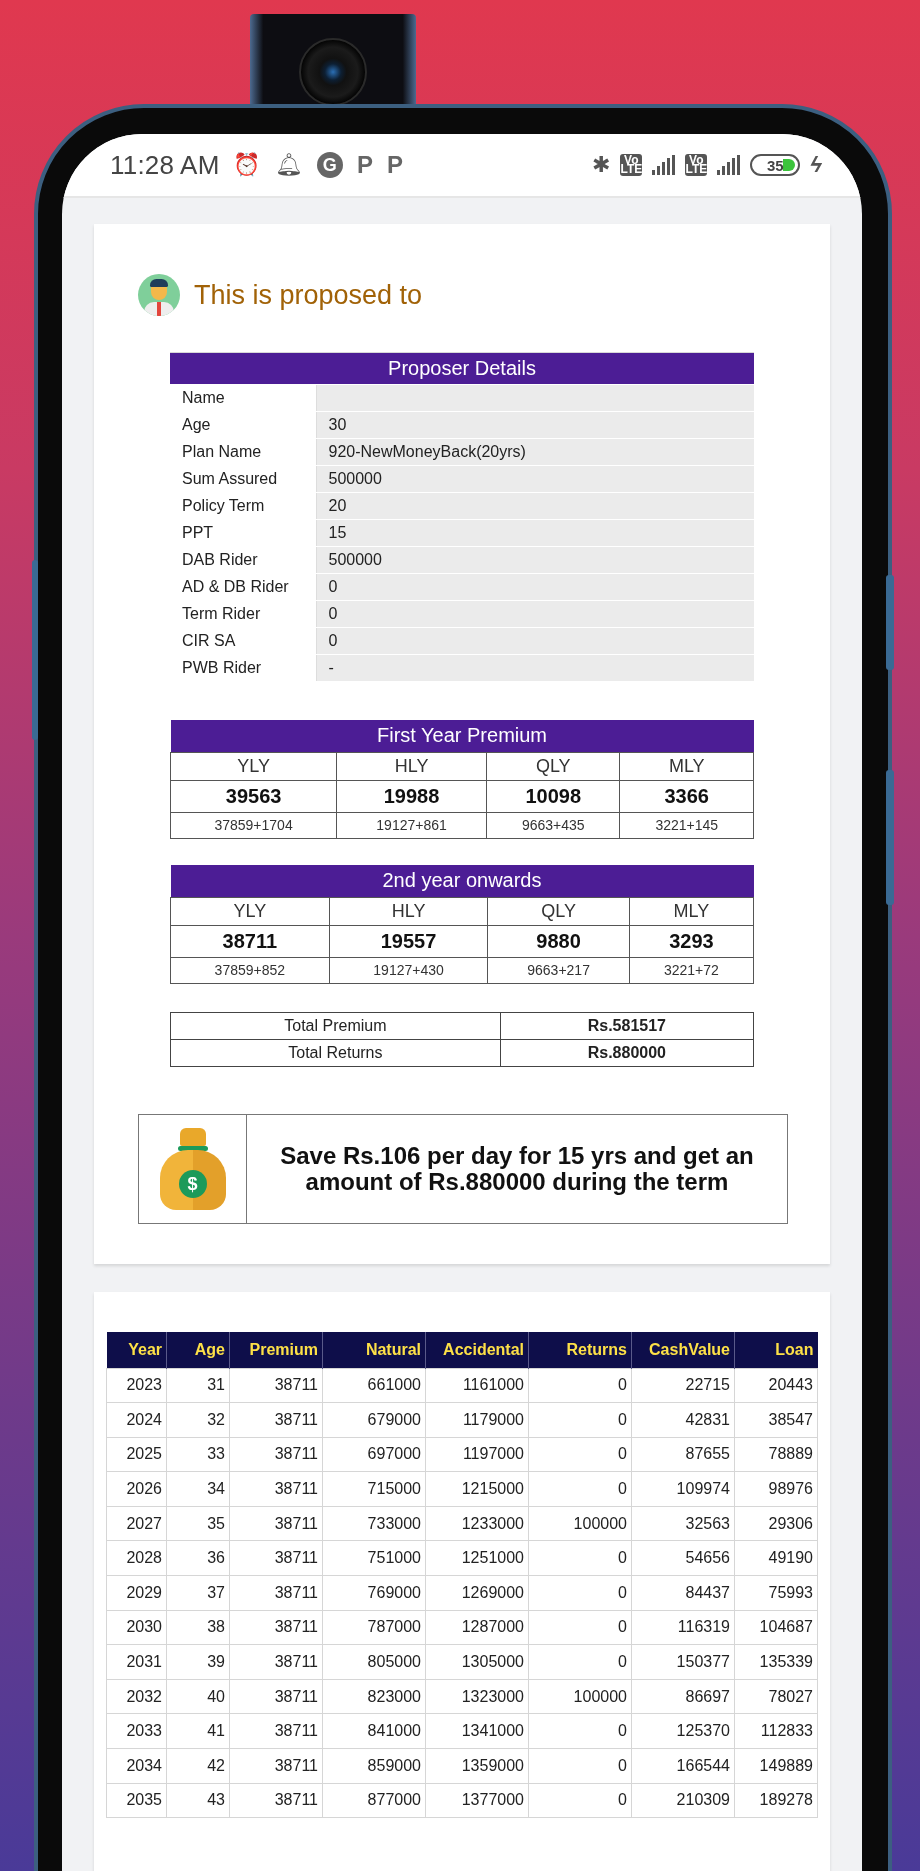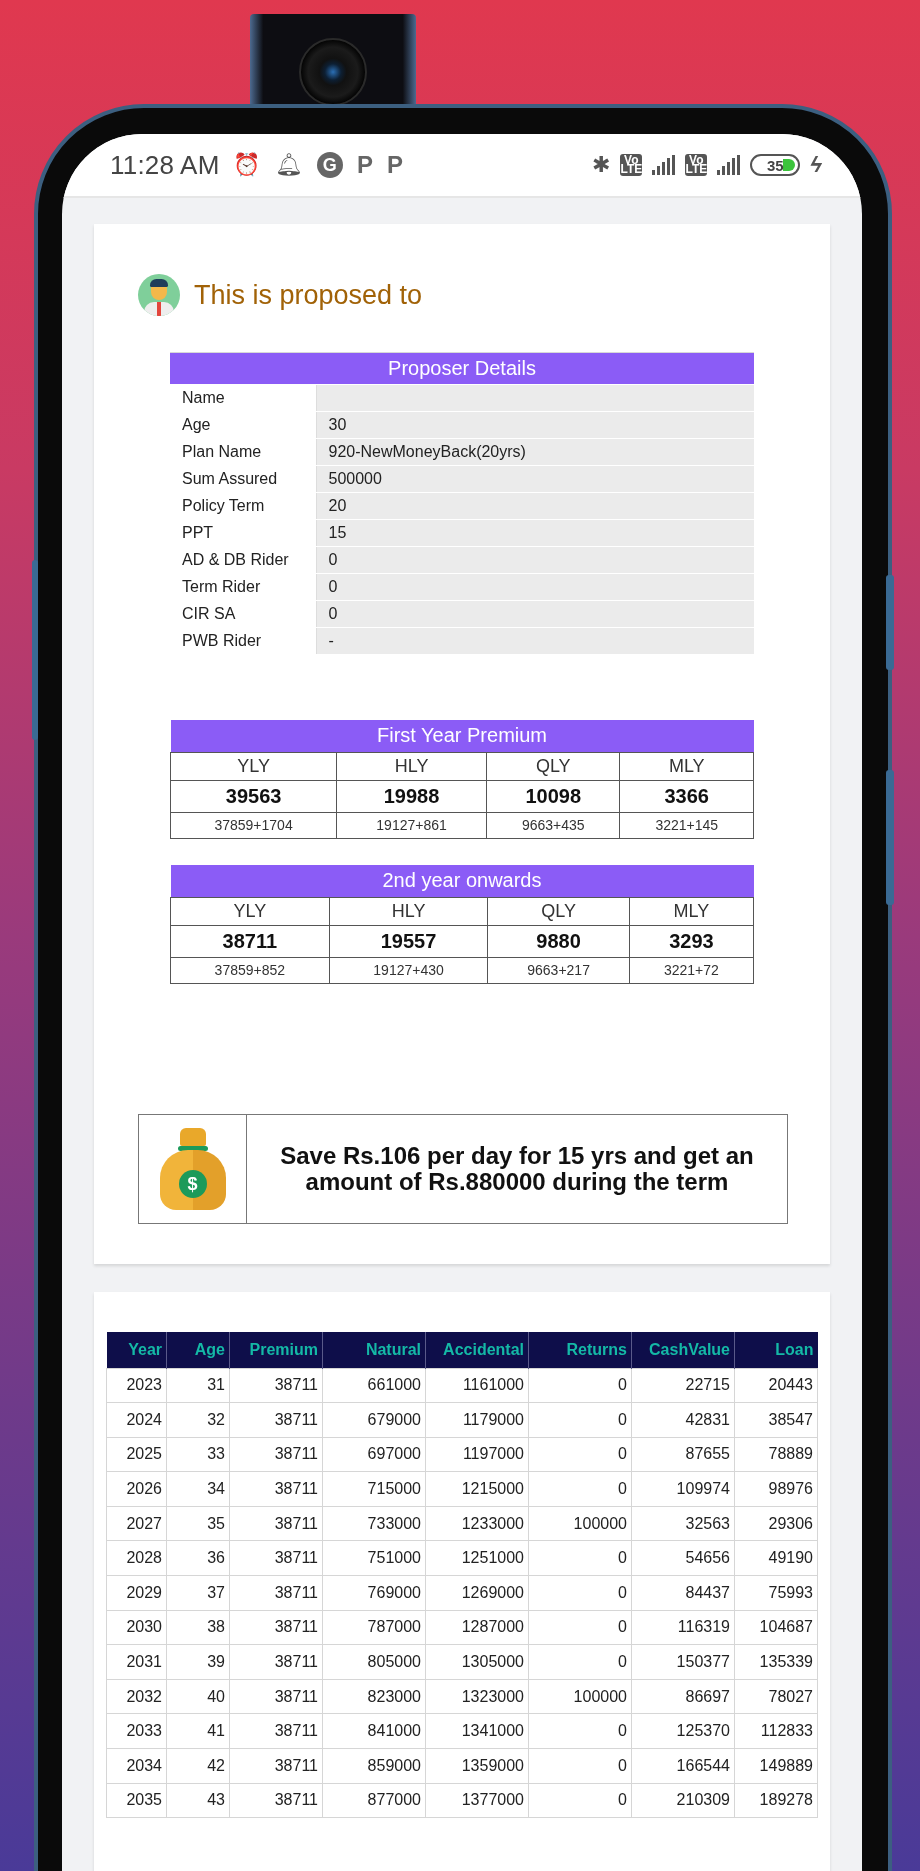--- a/index.html
+++ b/index.html
@@ -61,42 +61,42 @@
 
   .proposed { position: absolute; left: 44px; top: 50px; display: flex; align-items: center; gap: 14px; }
   .avatar { width: 42px; height: 42px; border-radius: 50%; background: #7fcf9a; position: relative; overflow: hidden; }
   .avatar .face { position: absolute; left: 13px; top: 8px; width: 16px; height: 18px; background: #f4b84a; border-radius: 6px 6px 8px 8px; }
   .avatar .hair { position: absolute; left: 12px; top: 5px; width: 18px; height: 8px; background: #1f3c5a; border-radius: 8px 8px 2px 2px; }
   .avatar .body { position: absolute; left: 6px; top: 28px; width: 30px; height: 20px; background: #eee; border-radius: 10px 10px 0 0; }
   .avatar .tie { position: absolute; left: 19px; top: 28px; width: 4px; height: 14px; background: #e2453c; }
   .proposed .title { font-size: 27px; color: #a16207; }
 
   .tbl { position: absolute; left: 76px; width: 584px; border-collapse: collapse; font-size: 16px; color: #222; }
-  .tbl .head { background: #8b5cf6; color: #fff; text-align: center; font-size: 20px; height: 32px; }
+  .tbl .head { background: #4c1d95; color: #fff; text-align: center; font-size: 20px; height: 32px; }
   .details td { height: 27px; border-bottom: 1px solid #fff; border-top: 1px solid #d8d8d8; }
   .details td.k { width: 146px; padding-left: 12px; background: #fff; border-right: 1px solid #ddd; }
   .details td.v { padding-left: 12px; background: #ebebeb; }
   .prem td { border: 1px solid #555; text-align: center; }
   .prem tr.lbl td { height: 28px; font-size: 18px; color: #333; }
   .prem tr.big td { height: 32px; font-size: 20px; font-weight: 700; color: #111; }
   .prem tr.sm td { height: 26px; font-size: 14px; color: #333; }
   .totals td { border: 1px solid #444; height: 27px; text-align: center; font-size: 16px; }
   .totals td.val { font-weight: 700; }
 
   .save-box { position: absolute; left: 44px; top: 890px; width: 650px; height: 110px; border: 1px solid #777; display: flex; }
   .save-box .icon-cell { width: 108px; border-right: 1px solid #777; display: flex; align-items: center; justify-content: center; }
   .moneybag { position: relative; width: 70px; height: 82px; }
   .moneybag .neck { position: absolute; left: 22px; top: 0; width: 26px; height: 18px; background: #e9a82a; border-radius: 6px 6px 2px 2px; }
   .moneybag .band { position: absolute; left: 20px; top: 18px; width: 30px; height: 5px; background: #1c9a5a; border-radius: 3px; }
   .moneybag .sack { position: absolute; left: 2px; top: 22px; width: 66px; height: 60px; background: linear-gradient(90deg, #f1b43a 50%, #e3a02a 50%); border-radius: 28px 28px 16px 16px; }
   .moneybag .coin { position: absolute; left: 21px; top: 42px; width: 28px; height: 28px; border-radius: 50%; background: #1c9a5a; color: #fff; font-weight: 700; font-size: 18px; display: flex; align-items: center; justify-content: center; }
   .save-box .msg { flex: 1; display: flex; align-items: center; justify-content: center; text-align: center; font-size: 24px; font-weight: 700; color: #111; line-height: 26px; padding: 0 10px; }
 
   .bi { position: absolute; left: 12px; top: 40px; width: 712px; border-collapse: collapse; font-size: 16px; color: #222; }
-  .bi th { background: #0e0e4a; color: #14b8a6; font-weight: 700; text-align: right; height: 36px; padding: 0 4px; border-left: 1px solid #5a5a8a; font-size: 16px; }
+  .bi th { background: #0e0e4a; color: #fde047; font-weight: 700; text-align: right; height: 36px; padding: 0 4px; border-left: 1px solid #5a5a8a; font-size: 16px; }
   .bi td { height: 34.6px; text-align: right; padding: 0 4px; border: 1px solid #d6d6d6; }
 </style>
 </head>
 <body>
 
 <div class="camera">
     <div class="lens"></div>
   </div>
 <div class="phone"></div>
 <div class="side-btn" style="left:886px; top:575px; height:95px;"></div>
@@ -173,20 +173,24 @@
           </tr>
       <tr>
             <td class="k">Policy Term</td>
             <td class="v">20</td>
           </tr>
       <tr>
             <td class="k">PPT</td>
             <td class="v">15</td>
           </tr>
       <tr>
+            <td class="k">DAB Rider</td>
+            <td class="v">500000</td>
+          </tr>
+      <tr>
             <td class="k">AD &amp; DB Rider</td>
             <td class="v">0</td>
           </tr>
       <tr>
             <td class="k">Term Rider</td>
             <td class="v">0</td>
           </tr>
       <tr>
             <td class="k">CIR SA</td>
             <td class="v">0</td>
@@ -243,20 +247,32 @@
           </tr>
       <tr class="sm">
             <td>37859+852</td>
             <td>19127+430</td>
             <td>9663+217</td>
             <td>3221+72</td>
           </tr>
     </tbody>
       </table>
 
+    <table class="tbl totals" style="top:788px;">
+      <tbody>
+          <tr>
+            <td>Total Premium</td>
+            <td class="val">Rs.581517</td>
+          </tr>
+      <tr>
+            <td>Total Returns</td>
+            <td class="val">Rs.880000</td>
+          </tr>
+    </tbody>
+      </table>
 
     <div class="save-box">
       <div class="icon-cell">
         <div class="moneybag">
           <div class="neck"></div>
             <div class="band"></div>
             <div class="sack"></div>
           <div class="coin">$</div>
         </div>
       </div>

